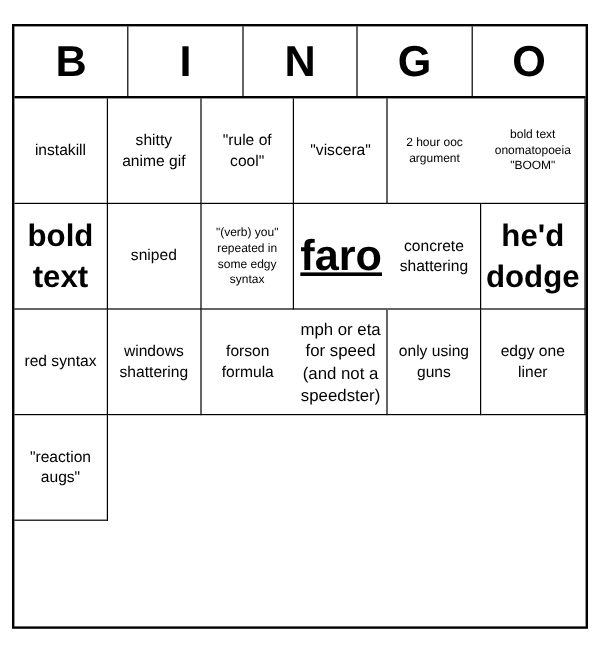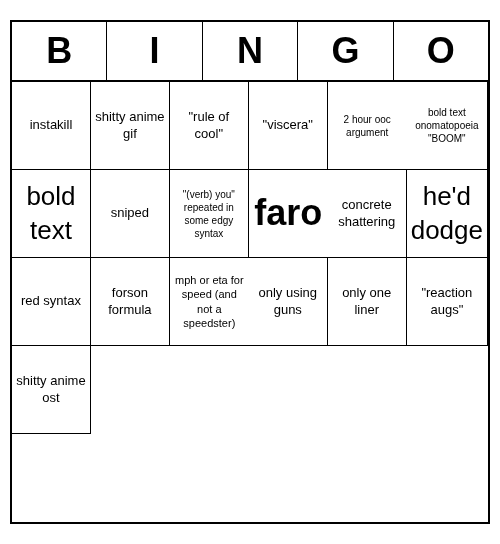--- a/index.html
+++ b/index.html
@@ -49,21 +49,21 @@
       line-height: 1.3;
     }
     .bingo-cell:nth-child(5n) {
       border-right: none;
     }
     .bingo-cell:nth-child(n+21) {
       border-bottom: none;
     }
     .bingo-cell.large-text {
       font-size: 26px;
-      font-weight: normal;
+      font-weight: bold;
     }
   </style>
 </head>
 <body>
 
 <div class="bingo-card">
   <div class="bingo-header">
   <div class="bingo-header-cell">B</div>
       <div class="bingo-header-cell">I</div>
       <div class="bingo-header-cell">N</div>
@@ -73,24 +73,24 @@
   <div class="bingo-grid">
   <div class="bingo-cell">instakill</div>
       <div class="bingo-cell">shitty anime gif</div>
       <div class="bingo-cell">"rule of cool"</div>
       <div class="bingo-cell">"viscera"</div>
       <div class="bingo-cell" style="font-size: 10px;">2 hour ooc argument</div>
       <div class="bingo-cell" style="font-size: 10px;">bold text onomatopoeia "BOOM"</div>
       <div class="bingo-cell large-text">bold text</div>
       <div class="bingo-cell">sniped</div>
       <div class="bingo-cell" style="font-size: 10px;">"(verb) you" repeated in some edgy syntax</div>
-      <div class="bingo-cell" style="font-size: 36px; font-weight: bold;">faro</div>
+      <div class="bingo-cell" style="font-size: 36px; font-weight: bold; text-decoration: underline;">faro</div>
       <div class="bingo-cell">concrete shattering</div>
       <div class="bingo-cell large-text">he'd dodge</div>
       <div class="bingo-cell">red syntax</div>
+      <div class="bingo-cell">windows shattering</div>
       <div class="bingo-cell">forson formula</div>
-      <div class="bingo-cell" style="font-size: 11px;">mph or eta for speed (and not a speedster)</div>
+      <div class="bingo-cell" style="font-size: 14px;">mph or eta for speed (and not a speedster)</div>
       <div class="bingo-cell">only using guns</div>
-      <div class="bingo-cell">only one liner</div>
+      <div class="bingo-cell">edgy one liner</div>
       <div class="bingo-cell">"reaction augs"</div>
-      <div class="bingo-cell">shitty anime ost</div>
     </div>
 </div>
 
 </body></html>

